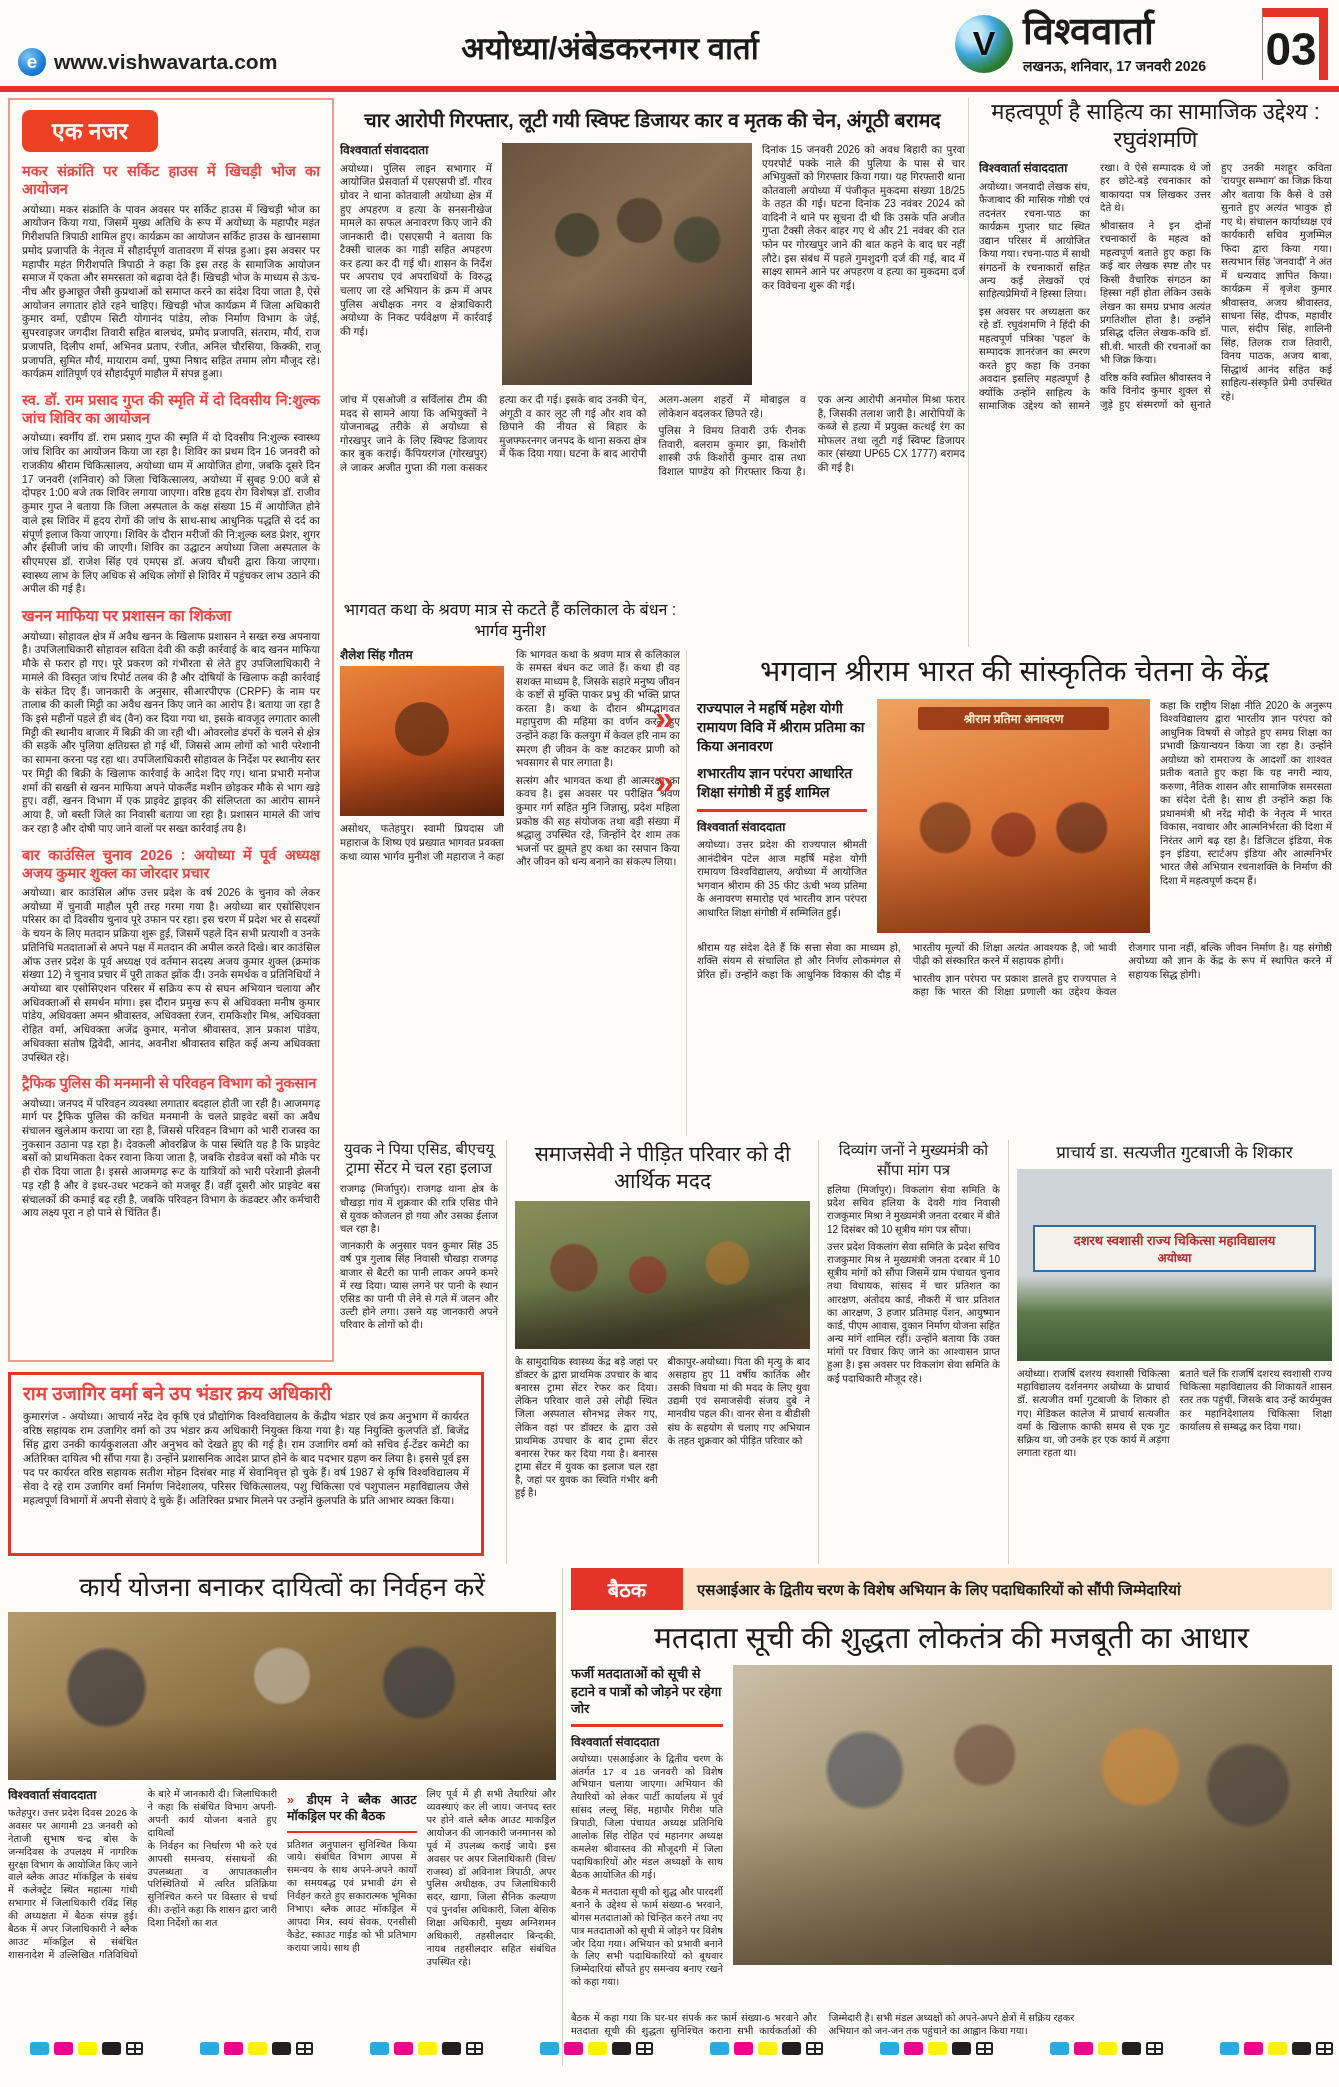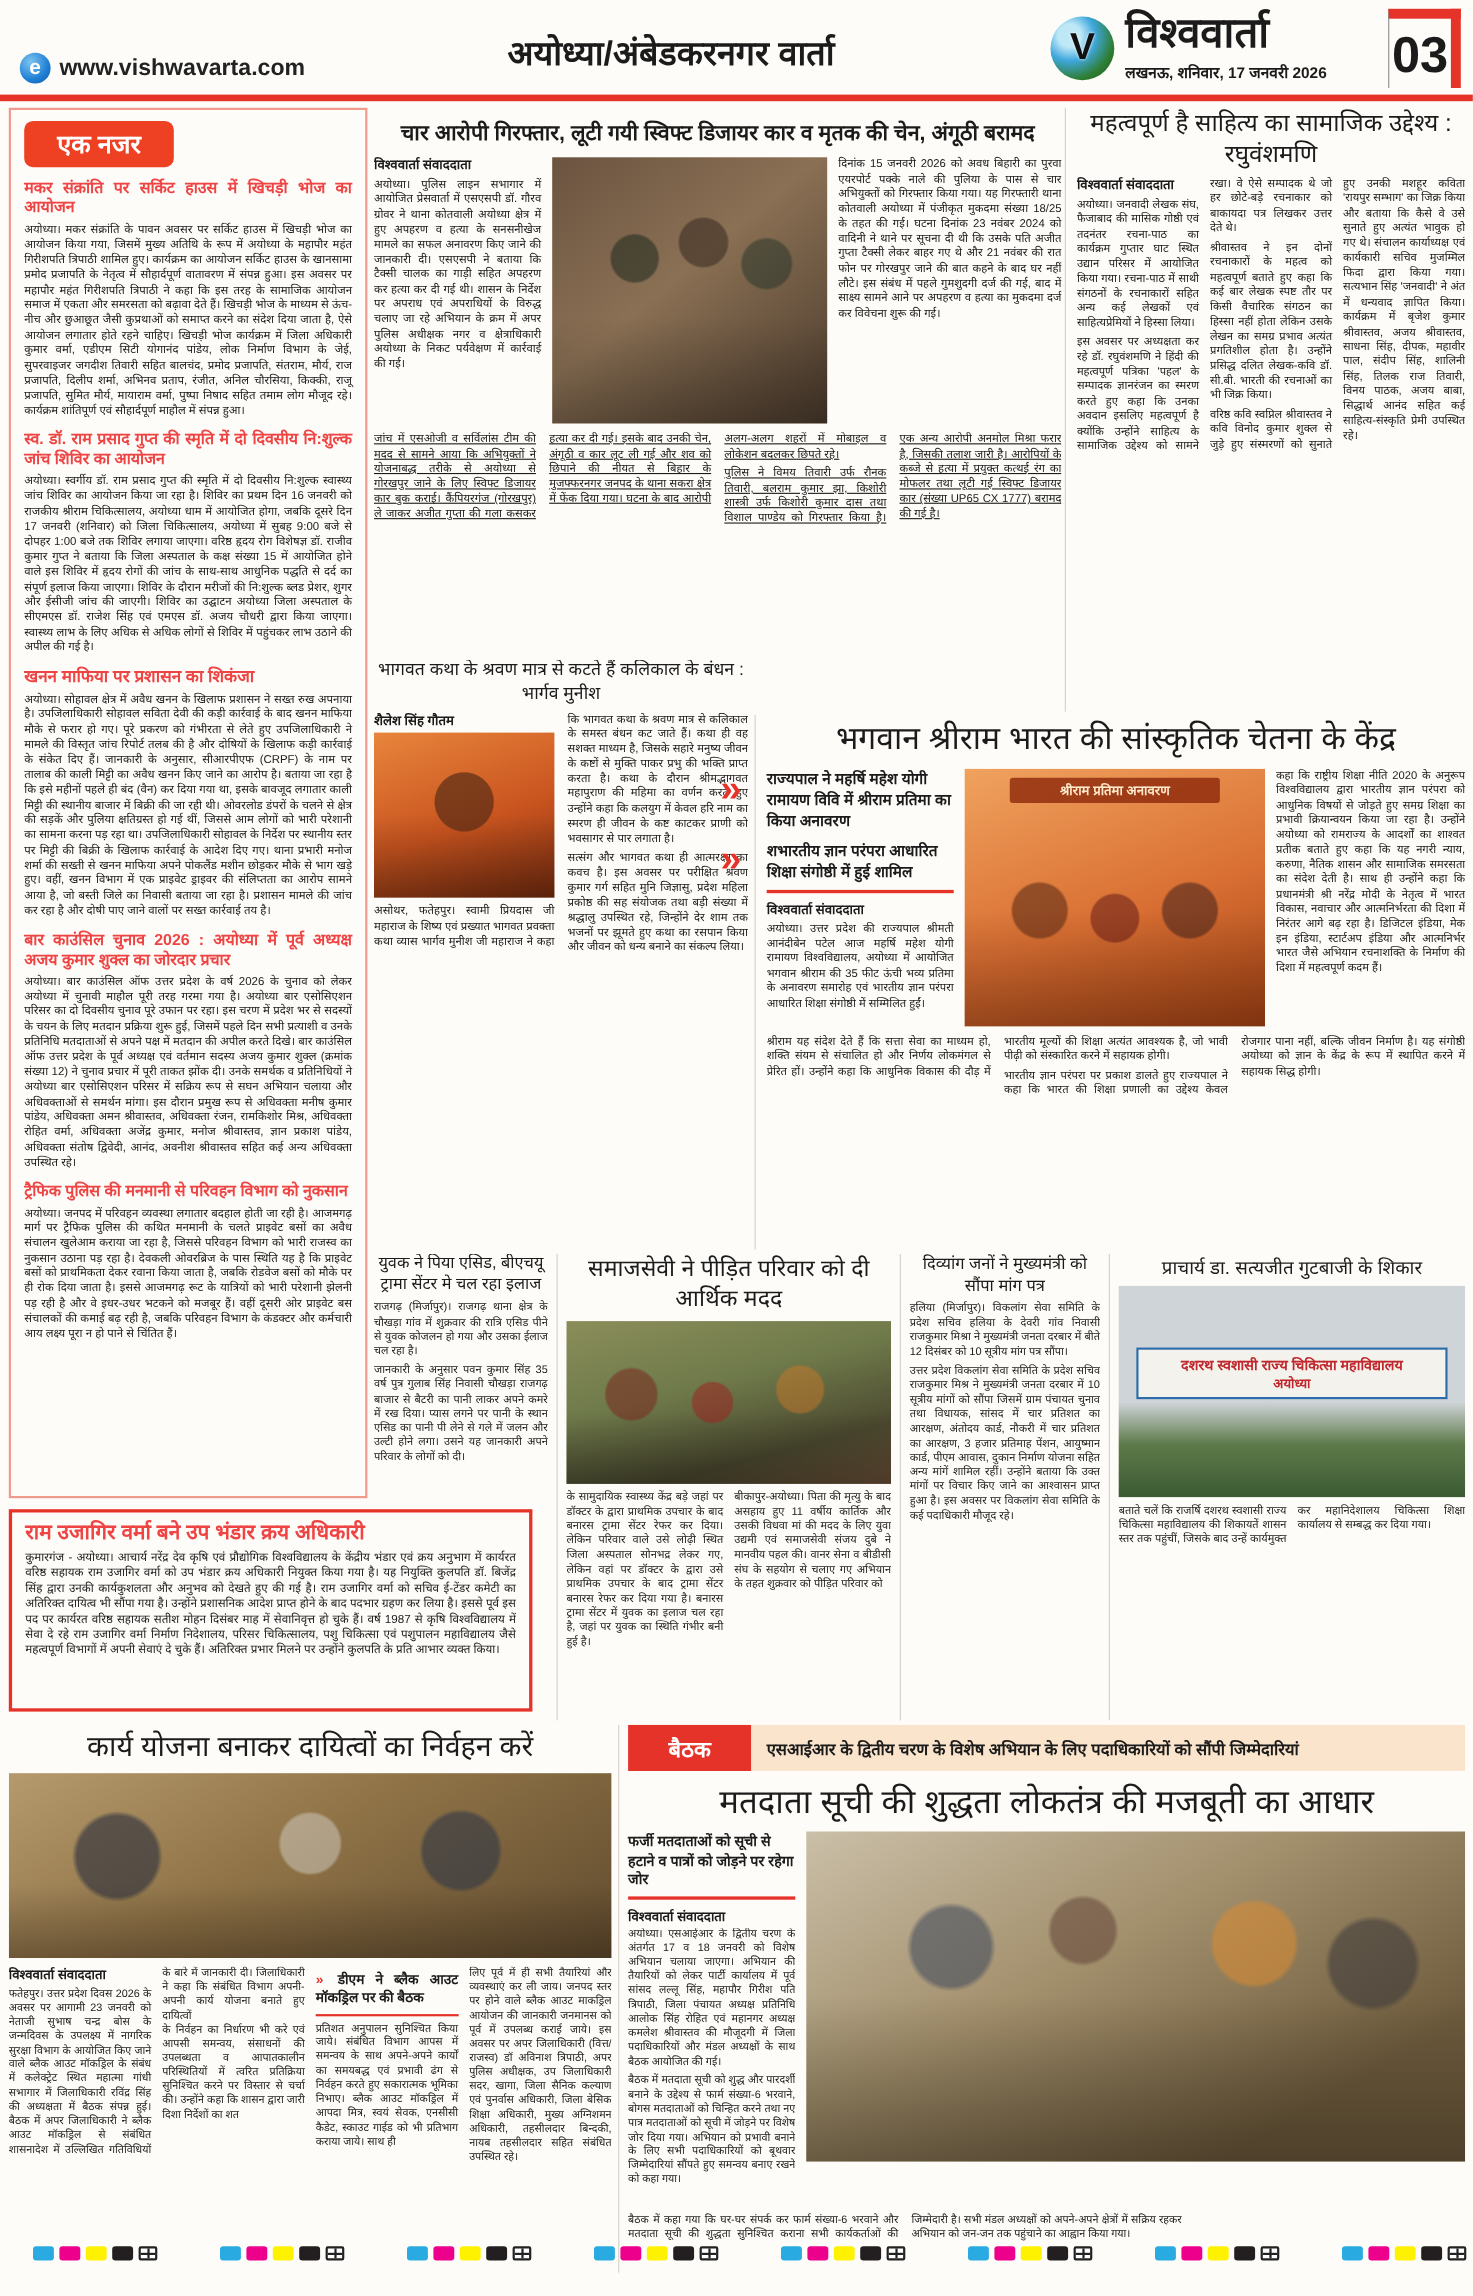--- a/index.html
+++ b/index.html
@@ -52,21 +52,21 @@
   
   #taxi { left:340px; top:98px; width:625px; height:496px; overflow:hidden; }
   #taxi .hl { font-size:47px; font-weight:900; text-align:center; white-space:nowrap; }
   #taxi .sub { font-size:19.5px; font-weight:800; text-align:center; margin:8px 0 10px; }
   .byline { font-size:12px; font-weight:800; margin-bottom:3px; }
   #taxi .trow { display:flex; gap:10px; }
   #taxi .tc1 { width:152px; font-size:10.3px; }
   #taxi .tphoto { width:250px; height:242px; }
   #taxi .tc2 { flex:1; font-size:10.3px; }
   #taxi .tbottom { margin-top:8px; column-count:4; column-gap:12px; font-size:10.3px;
-    height:118px; overflow:hidden;text-decoration:underline; }
+    height:118px; overflow:hidden; }
   .photo { background:linear-gradient(140deg,#6b5340,#8a7054 45%,#4a3a2c);
     position:relative; overflow:hidden; }
   .photo::after { content:""; position:absolute; inset:0;
     background:radial-gradient(circle at 30% 38%, rgba(30,40,30,.55) 0 9%, transparent 10%),
                radial-gradient(circle at 55% 32%, rgba(60,45,35,.6) 0 10%, transparent 11%),
                radial-gradient(circle at 78% 40%, rgba(35,50,40,.5) 0 9%, transparent 10%),
                linear-gradient(to top, rgba(0,0,0,.25), transparent 40%); }
 
   
   #sahitya { left:968px; top:98px; width:364px; height:549px; border-left:1px solid #d5cfc6;
@@ -337,20 +337,21 @@
 
   <div id="pracharya" class="abs">
     <div class="hl">प्राचार्य डा. सत्यजीत गुटबाजी के शिकार</div>
     <div class="college-photo">
       <div class="sign">
         <div class="l1">दशरथ स्वशासी राज्य चिकित्सा महाविद्यालय</div>
         <div class="l2">अयोध्या</div>
       </div>
     </div>
     <div class="cols jtext">
+      <p>अयोध्या। राजर्षि दशरथ स्वशासी चिकित्सा महाविद्यालय दर्शननगर अयोध्या के प्राचार्य डॉ. सत्यजीत वर्मा गुटबाजी के शिकार हो गए। मेडिकल कालेज में प्राचार्य सत्यजीत वर्मा के खिलाफ काफी समय से एक गुट सक्रिय था, जो उनके हर एक कार्य में अड़ंगा लगाता रहता था।</p>
       <p>बताते चलें कि राजर्षि दशरथ स्वशासी राज्य चिकित्सा महाविद्यालय की शिकायतें शासन स्तर तक पहुंचीं, जिसके बाद उन्हें कार्यमुक्त कर महानिदेशालय चिकित्सा शिक्षा कार्यालय से सम्बद्ध कर दिया गया।</p>
     </div>
   </div>
 
   <div id="karya" class="abs">
     <div class="hl">कार्य योजना बनाकर दायित्वों का निर्वहन करें</div>
     <div class="meeting-photo"></div>
     <div class="cols">
       <div class="byline">विश्ववार्ता संवाददाता</div>
       <p>फतेहपुर। उत्तर प्रदेश दिवस 2026 के अवसर पर आगामी 23 जनवरी को नेताजी सुभाष चन्द्र बोस के जन्मदिवस के उपलक्ष्य में नागरिक सुरक्षा विभाग के आयोजित किए जाने वाले ब्लैक आउट मॉकड्रिल के संबंध में कलेक्ट्रेट स्थित महात्मा गांधी सभागार में जिलाधिकारी रविंद्र सिंह की अध्यक्षता में बैठक संपन्न हुई। बैठक में अपर जिलाधिकारी ने ब्लैक आउट मॉकड्रिल से संबंधित शासनादेश में उल्लिखित गतिविधियों के बारे में जानकारी दी। जिलाधिकारी ने कहा कि संबंधित विभाग अपनी-अपनी कार्य योजना बनाते हुए दायित्वों</p>

